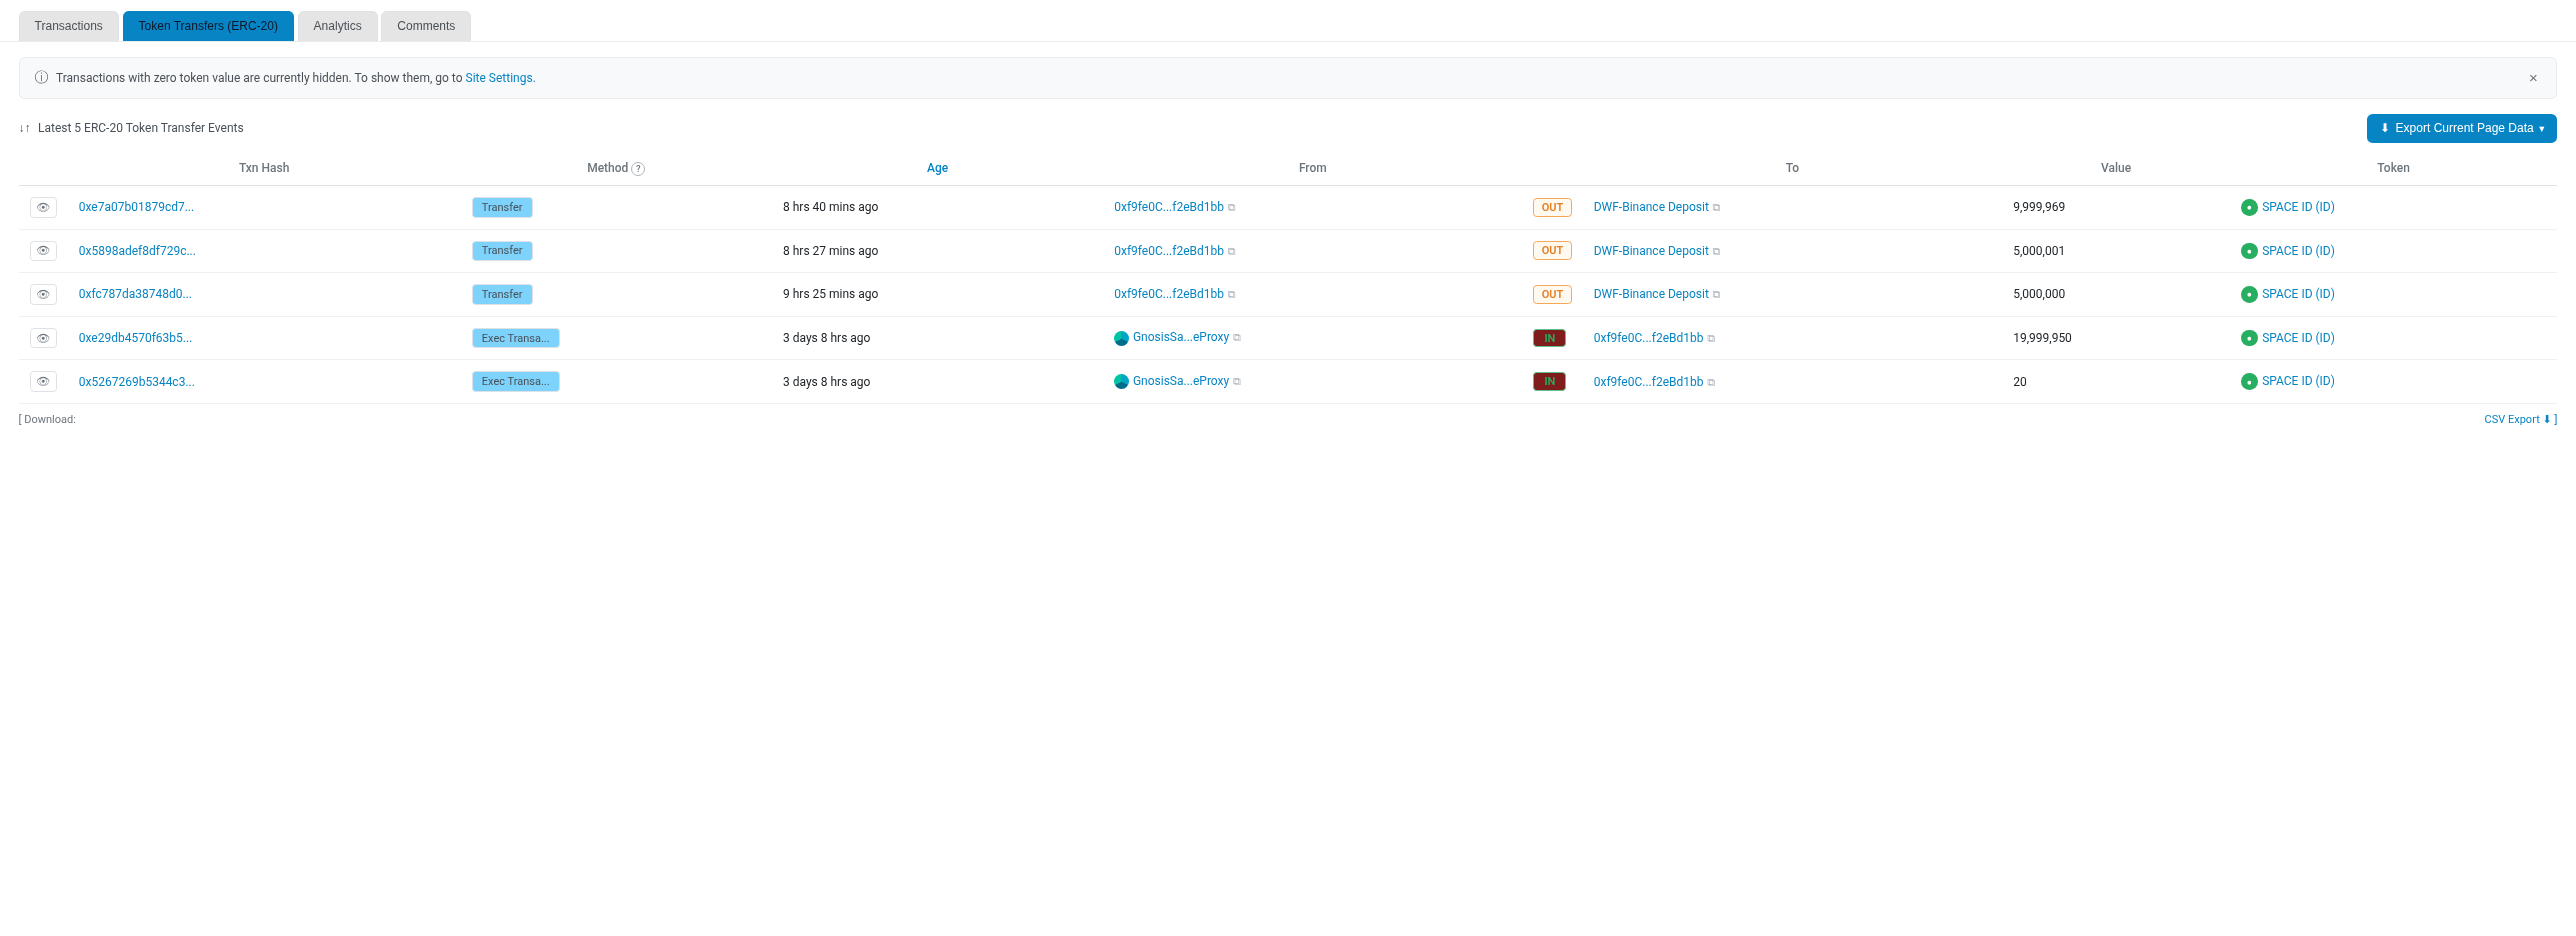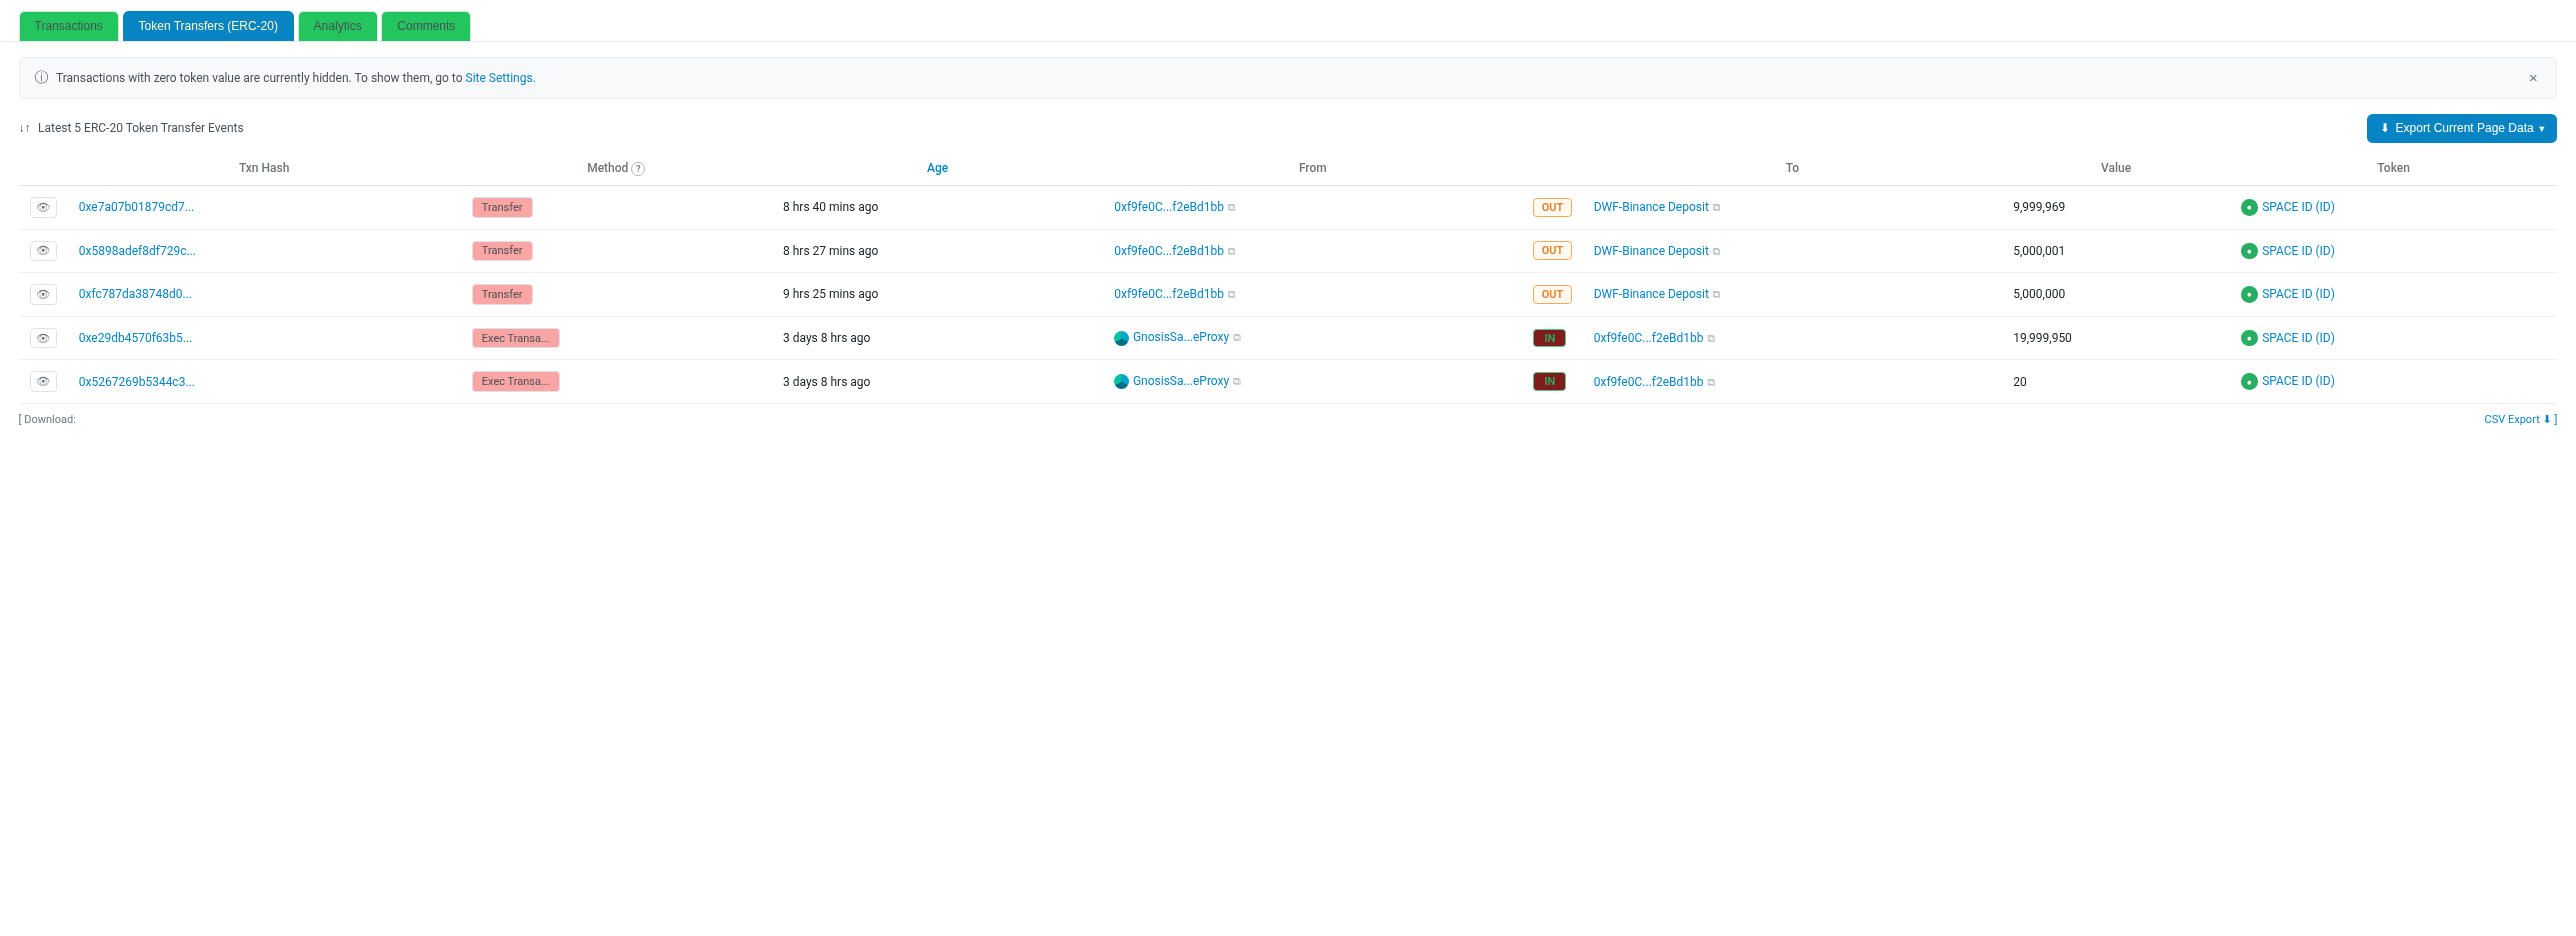--- a/index.html
+++ b/index.html
@@ -15,29 +15,29 @@
       display: flex;
       align-items: center;
       padding: 11px 18.6px 0 18.6px;
       border-bottom: 0.9px solid #e9ecef;
       gap: 3.7px;
     }
     .tab-btn {
       padding: 7.4px 15px;
       border: 0.9px solid #dee2e6;
       border-bottom: none;
-      background: #22c55e;
+      background: #e5e5e5;
       border-radius: 5.6px 5.6px 0 0;
       cursor: pointer;
       font-size: 12px;
       color: #495057;
     }
     .tab-btn.active {
       background: #0784c3;
-      color: #fef9c3;
+      color: #0f172a;
       border-color: #0784c3;
     }
 
     
     .info-banner {
       display: flex;
       align-items: center;
       justify-content: space-between;
       background: #f8f9fa;
       border: 0.9px solid #e9ecef;
@@ -169,21 +169,21 @@
       text-decoration: none;
     }
 
     .method-badge {
       display: inline-block;
       border: 0.9px solid #dee2e6;
       border-radius: 3.7px;
       padding: 2.8px 9.3px;
       font-size: 11px;
       color: #495057;
-      background: #fca5a5;
+      background: #7dd3fc;
     }
 
     .help-icon {
       display: inline-flex;
       align-items: center;
       justify-content: center;
       width: 14px;
       height: 14px;
       border: 0.9px solid #adb5bd;
       border-radius: 50%;

